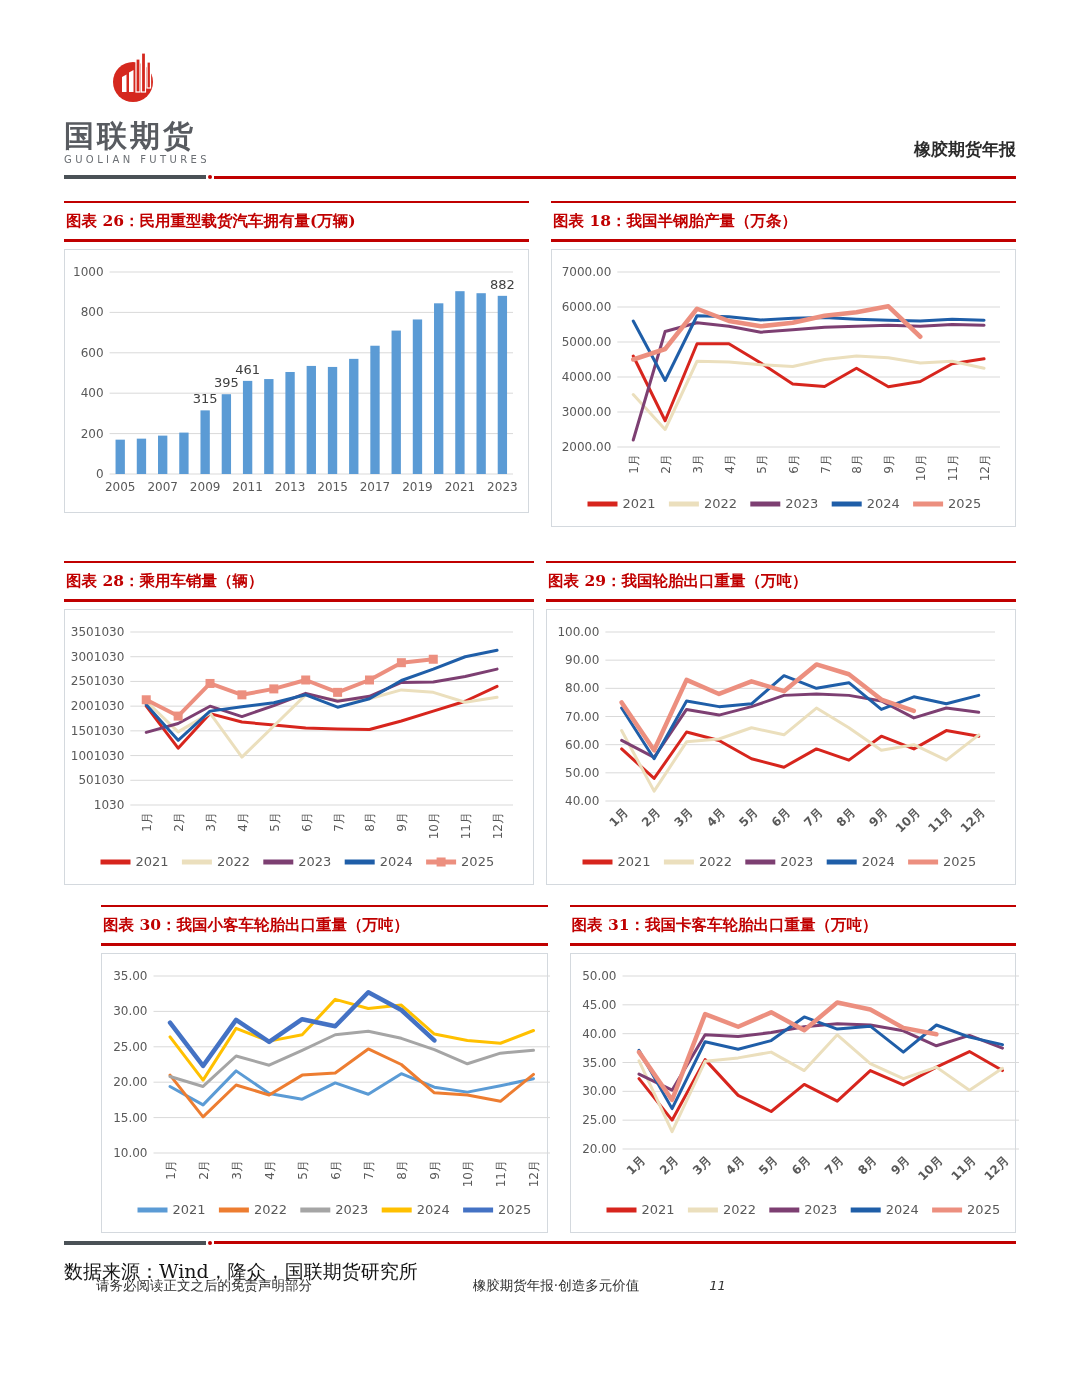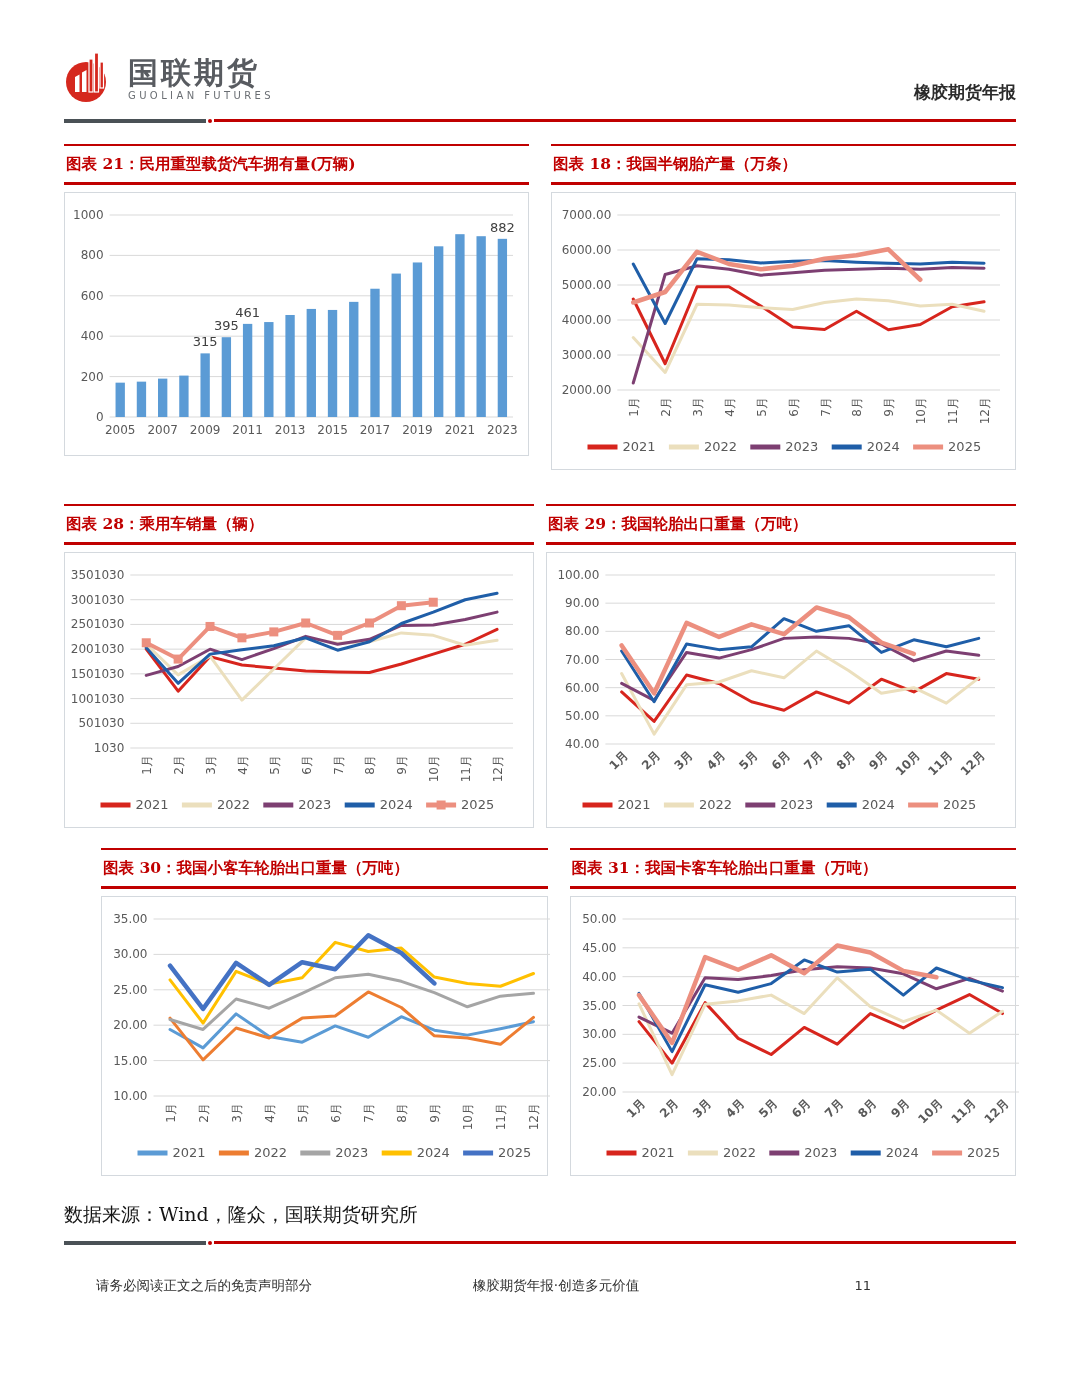--- a/index.html
+++ b/index.html
@@ -1,20 +1,20 @@
 <!DOCTYPE html>
 <html><head>
 <meta charset="utf-8">
 <style>
   html,body{margin:0;padding:0;background:#888;}
   .page{width:1080px;height:1373px;background:#fff;position:relative;box-sizing:border-box;
         padding:50px 64px 0;font-family:"DejaVu Sans",sans-serif;margin:0 auto;overflow:hidden;}
   
   .hdr{display:flex;justify-content:space-between;align-items:flex-end;}
-  .logo{display:flex;align-items:center;gap:12px;}
+  .logo{display:flex;align-items:center;gap:12px;flex-direction:column;}
   .brand-cn{font-size:30px;font-weight:bold;color:#585b60;letter-spacing:3px;line-height:1.05;}
   .brand-en{font-size:10px;color:#6a6e73;letter-spacing:3.4px;margin-top:2px;}
   .report-type{font-size:17px;font-weight:bold;color:#2b2b2b;padding-bottom:4px;font-family:"DejaVu Serif",serif;}
   
   .rule{margin-top:10px;display:flex;align-items:center;gap:2px;height:5px;}
   .rule-dark{width:142px;height:4px;background:#4a5156;}
   .rule-dot{width:4px;height:4px;background:#c00000;border-radius:50%;}
   .rule-red{flex:1;height:3px;background:#c00000;}
   
   .chart-grid{display:flex;gap:22px;}
@@ -25,21 +25,21 @@
   .fig-title{border-top:2px solid #c00000;border-bottom:3px solid #c00000;
              padding:8px 2px 7px;color:#c00000;font-weight:bold;font-size:15.5px;
              font-family:"DejaVu Serif",serif;white-space:nowrap;}
   .chart-box{margin-top:7px;border:1px solid #d4d9de;background:#fff;padding:6px 4px;}
   
   .source-note{margin-top:26px;font-size:19px;color:#141414;font-family:"DejaVu Serif",serif;}
   .pfooter{position:absolute;left:64px;right:64px;top:1230px;}
   .footer-text{margin-top:32px;display:flex;align-items:baseline;font-size:13.5px;color:#303030;margin-left:32px;}
   .footer-left{flex:1;text-align:left;}
   .footer-center{flex:1;text-align:center;}
-  .footer-right{flex:1;text-align:center;font-size:13px;color:#333;}
+  .footer-right{flex:1;text-align:left;font-size:13px;color:#333;font-style:italic;}
   svg text{font-family:"DejaVu Sans",sans-serif;}
 </style>
 </head>
 <body>
 
 <div class="page">
 
   <div class="hdr">
     <div class="logo">
       <span>
@@ -61,21 +61,21 @@
   </div>
 
   <div class="rule">
     <span class="rule-dark"></span>
     <span class="rule-dot"></span>
     <span class="rule-red"></span>
   </div>
 
   <div class="chart-grid row1">
     <div class="chart-col">
-      <div class="fig-title">图表 21：民用重型载货汽车拥有量(万辆)</div>
+      <div class="fig-title">图表 26：民用重型载货汽车拥有量(万辆)</div>
       <div class="chart-box">
         <svg width="454" height="246">
             <line x1="40.6" y1="218" x2="444" y2="218" stroke="#d9d9d9" stroke-width="1"></line>
             <text x="34.6" y="222" font-size="12" fill="#595959" text-anchor="end">0</text>
             <line x1="40.6" y1="177.6" x2="444" y2="177.6" stroke="#d9d9d9" stroke-width="1"></line>
             <text x="34.6" y="181.6" font-size="12" fill="#595959" text-anchor="end">200</text>
             <line x1="40.6" y1="137.2" x2="444" y2="137.2" stroke="#d9d9d9" stroke-width="1"></line>
             <text x="34.6" y="141.2" font-size="12" fill="#595959" text-anchor="end">400</text>
             <line x1="40.6" y1="96.80000000000001" x2="444" y2="96.80000000000001" stroke="#d9d9d9" stroke-width="1"></line>
             <text x="34.6" y="100.80000000000001" font-size="12" fill="#595959" text-anchor="end">600</text>

